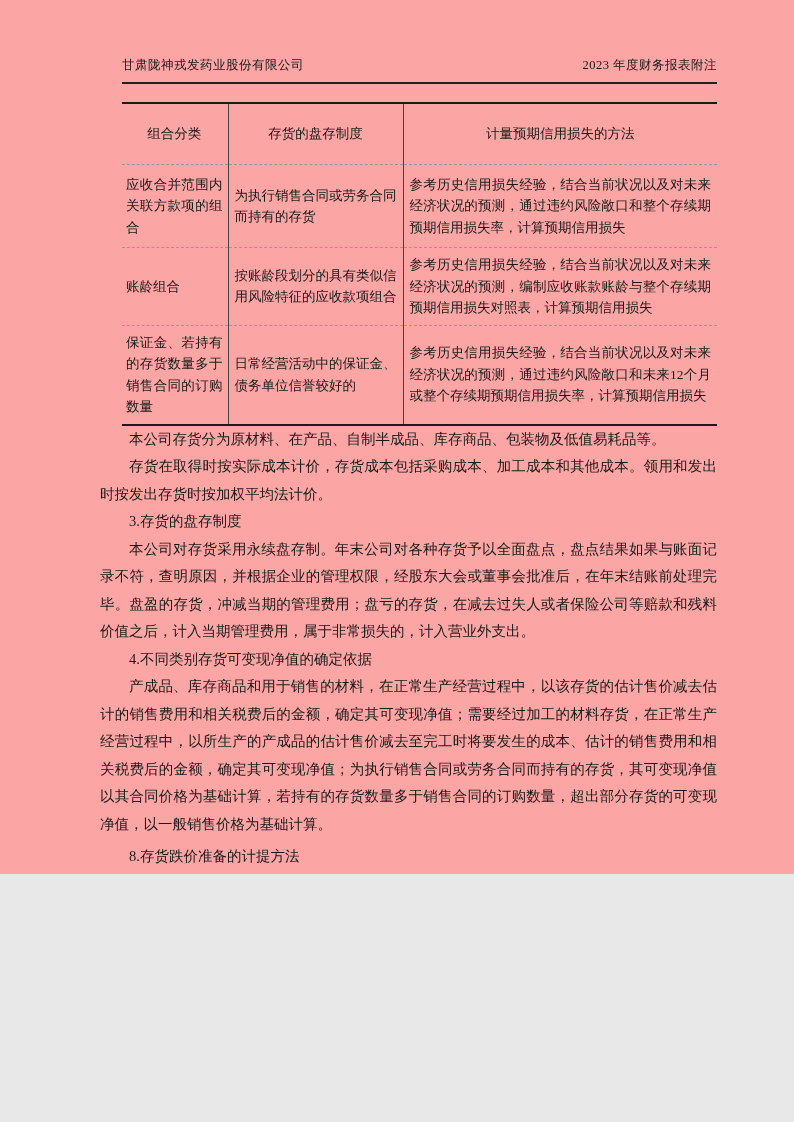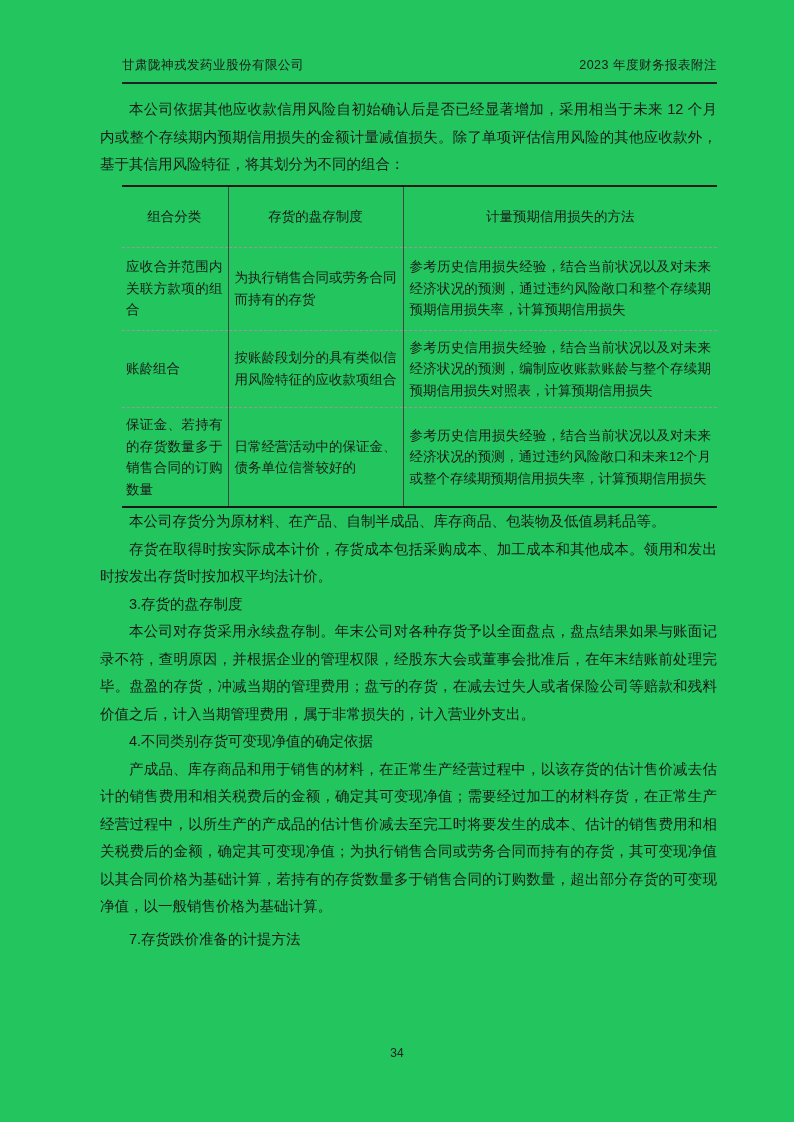--- a/index.html
+++ b/index.html
@@ -1,18 +1,18 @@
 <!DOCTYPE html>
 <html><head>
 <meta charset="utf-8">
 <style>
   html,body{margin:0;padding:0;background:#e8e8e8;}
   .page{
-    position:relative;width:794px;height:1122px;margin:0 auto;background:#22c55e;
-    font-family:Liberation Sans, sans-serif;color:#1a1a1a;overflow:hidden;
+    position:relative;width:794px;height:874px;margin:0 auto;background:#fca5a5;
+    font-family:Liberation Serif, serif;color:#1a1a1a;overflow:hidden;
   }
   
   .doc-header{
     position:absolute;left:122px;top:57px;width:595px;
     display:flex;justify-content:space-between;align-items:flex-end;
     font-size:12.5px;line-height:17px;padding-bottom:8px;
     border-bottom:2px solid #222;
   }
   .doc-header .hdr-left{letter-spacing:.5px;}
   .doc-header .hdr-right{letter-spacing:.5px;}
@@ -64,21 +64,20 @@
 
 <div class="page">
 
   <div class="doc-header">
     <span class="hdr-left">甘肃陇神戎发药业股份有限公司</span>
     <span class="hdr-right">2023 年度财务报表附注</span>
   </div>
 
   <div class="content">
 
-    <p class="body-par">本公司依据其他应收款信用风险自初始确认后是否已经显著增加，采用相当于未来 12 个月内或整个存续期内预期信用损失的金额计量减值损失。除了单项评估信用风险的其他应收款外，基于其信用风险特征，将其划分为不同的组合：</p>
 
     <table class="grid">
       <colgroup>
         <col style="width:106px">
         <col style="width:175px">
         <col style="width:314px">
       </colgroup>
       <thead>
         <tr>
           <th class="c1">组合分类</th>
@@ -105,19 +104,19 @@
       </tbody>
     </table>
 
 
     <p class="body-par">本公司存货分为原材料、在产品、自制半成品、库存商品、包装物及低值易耗品等。</p>
     <p class="body-par">存货在取得时按实际成本计价，存货成本包括采购成本、加工成本和其他成本。领用和发出时按发出存货时按加权平均法计价。</p>
     <p class="sub-par">3.存货的盘存制度</p>
     <p class="body-par">本公司对存货采用永续盘存制。年末公司对各种存货予以全面盘点，盘点结果如果与账面记录不符，查明原因，并根据企业的管理权限，经股东大会或董事会批准后，在年末结账前处理完毕。盘盈的存货，冲减当期的管理费用；盘亏的存货，在减去过失人或者保险公司等赔款和残料价值之后，计入当期管理费用，属于非常损失的，计入营业外支出。</p>
     <p class="sub-par">4.不同类别存货可变现净值的确定依据</p>
     <p class="body-par">产成品、库存商品和用于销售的材料，在正常生产经营过程中，以该存货的估计售价减去估计的销售费用和相关税费后的金额，确定其可变现净值；需要经过加工的材料存货，在正常生产经营过程中，以所生产的产成品的估计售价减去至完工时将要发生的成本、估计的销售费用和相关税费后的金额，确定其可变现净值；为执行销售合同或劳务合同而持有的存货，其可变现净值以其合同价格为基础计算，若持有的存货数量多于销售合同的订购数量，超出部分存货的可变现净值，以一般销售价格为基础计算。</p>
-    <p class="sub-par gap-top">7.存货跌价准备的计提方法</p>
+    <p class="sub-par gap-top">8.存货跌价准备的计提方法</p>
 
   </div>
 
   <div class="page-footer">34</div>
 
 </div>
 
 </body></html>

